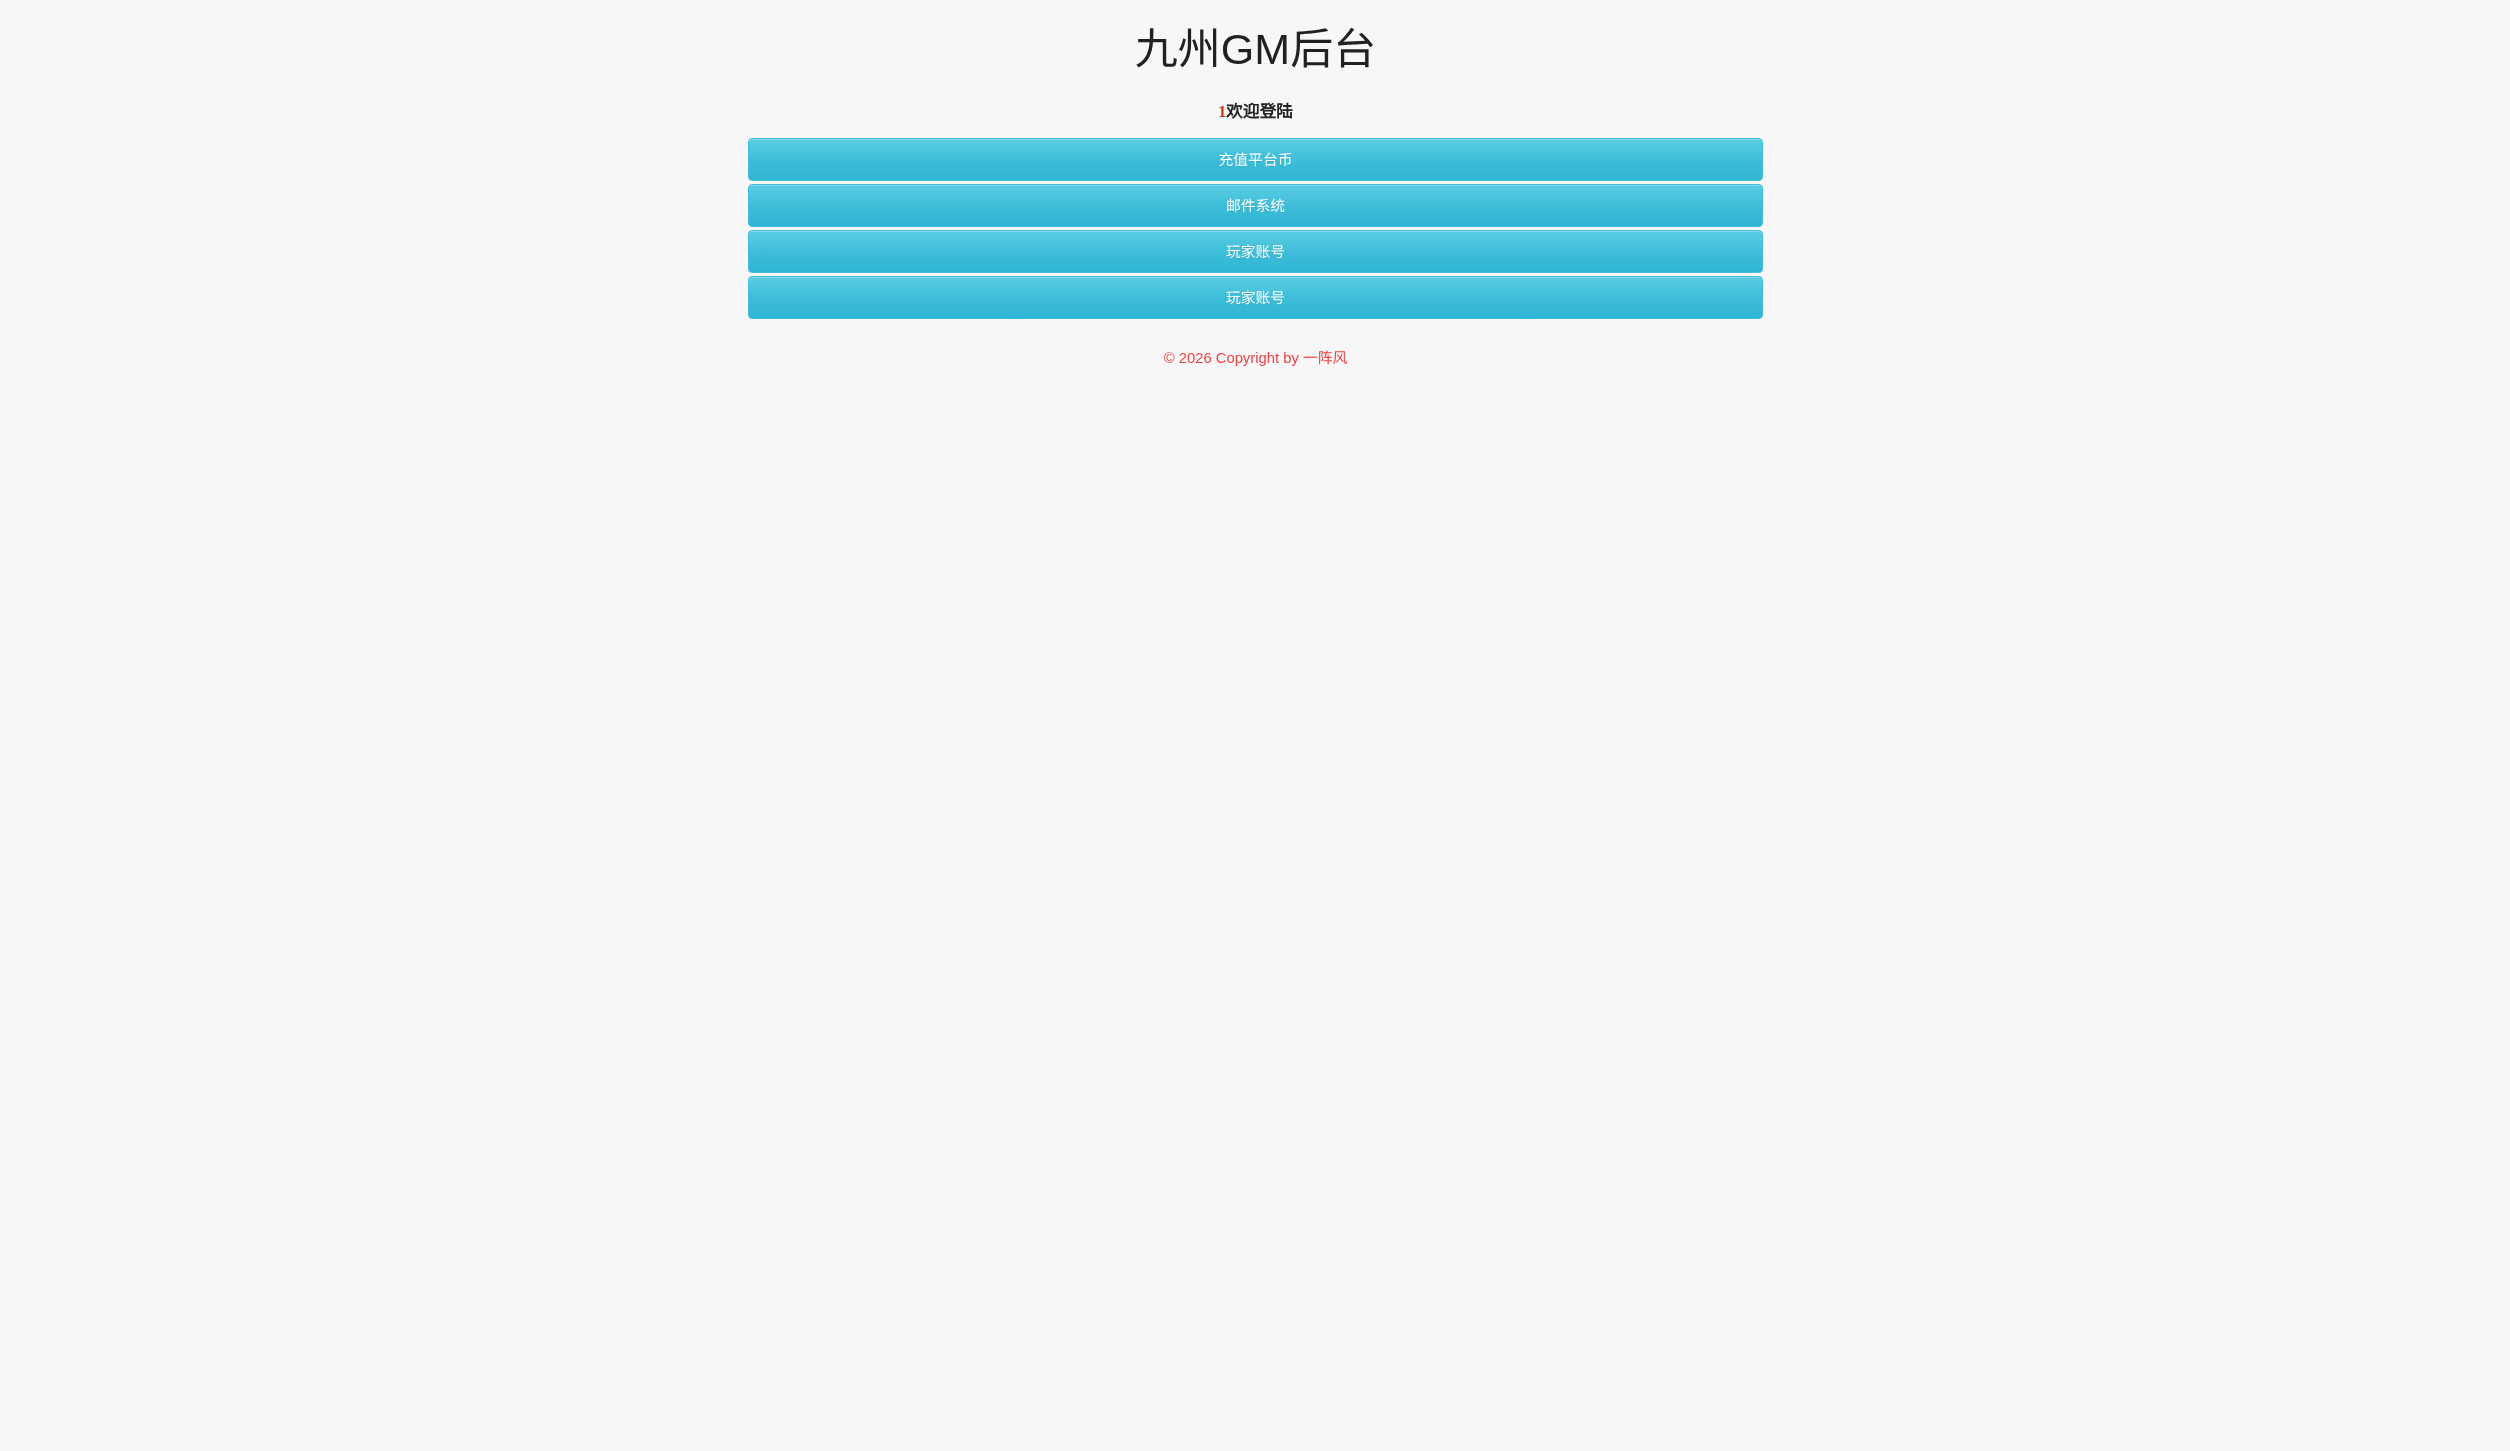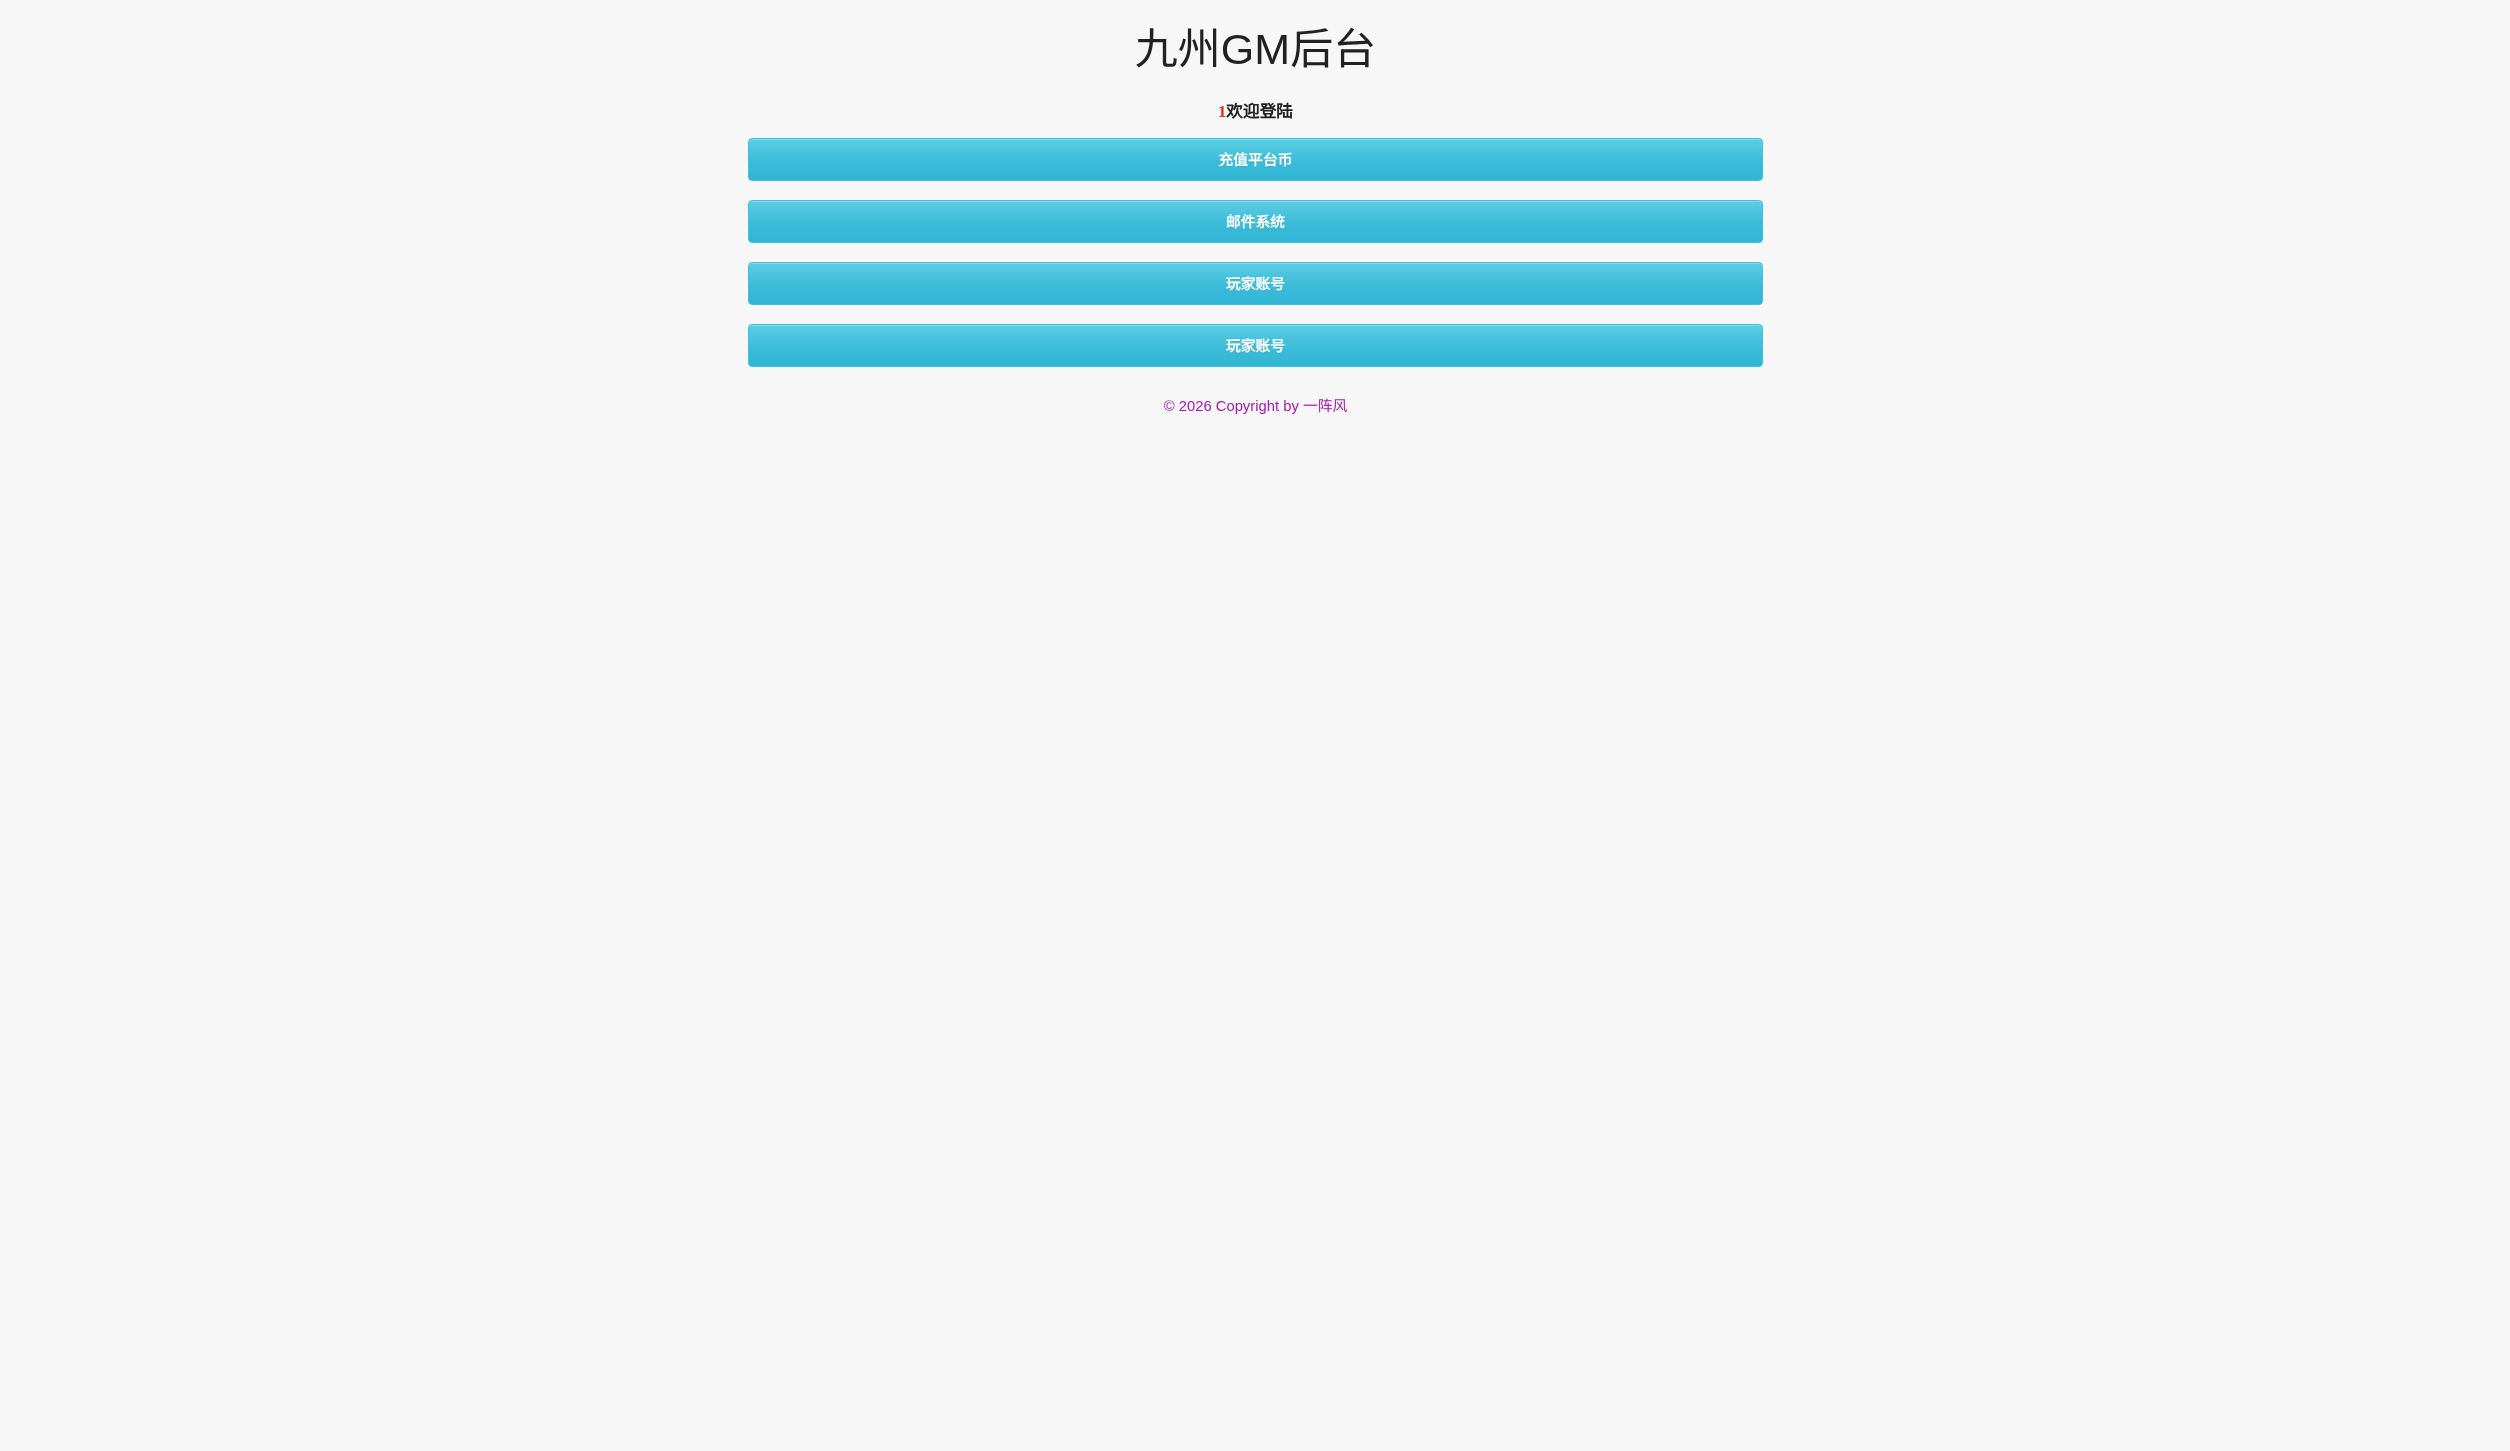--- a/index.html
+++ b/index.html
@@ -48,40 +48,39 @@
   .menu {
     width: 1015px;
     margin: 15.8px auto 0 auto;
   }
   .menu-button {
     display: block;
     box-sizing: border-box;
     width: 100%;
     height: 43px;
     line-height: 29.6px;
-    margin-bottom: 19px;
+    margin-bottom: 3px;
     padding: 6.9px 9.9px;
     text-align: center;
     font-size: 14.8px;
     color: #ffffff;
     border: 1px solid #3fc0dd;
     border-radius: 3.9px;
     background: linear-gradient(to bottom, #5bcde3 0%, #3cbcd8 55%, #2fb6d4 100%);
     box-shadow: 0 1px 0 rgba(255,255,255,0.25) inset;
     text-decoration: none;
     cursor: pointer;
     font-family: "Liberation Sans", "DejaVu Sans", sans-serif;
     text-shadow: 0 1px 0 rgba(0,0,0,0.08);
-    font-weight: bold;
   }
   .footer {
     margin-top: 27.6px;
     text-align: center;
     font-size: 14.8px;
-    color: #a21caf;
+    color: #ef4444;
   }
 </style>
 </head>
 <body>
 
 <div class="page">
 
   <h1 class="page-title">九州GM后台</h1>
 
   <div class="welcome-line">

